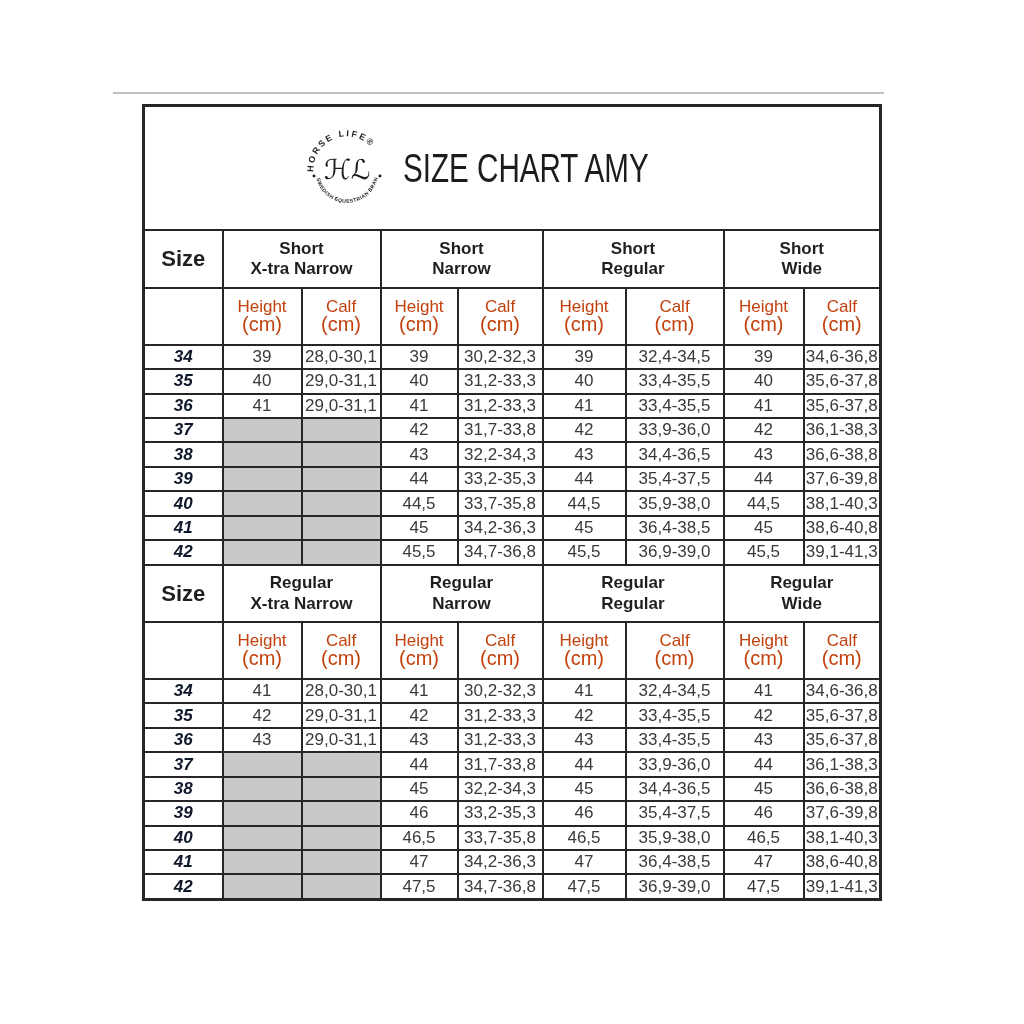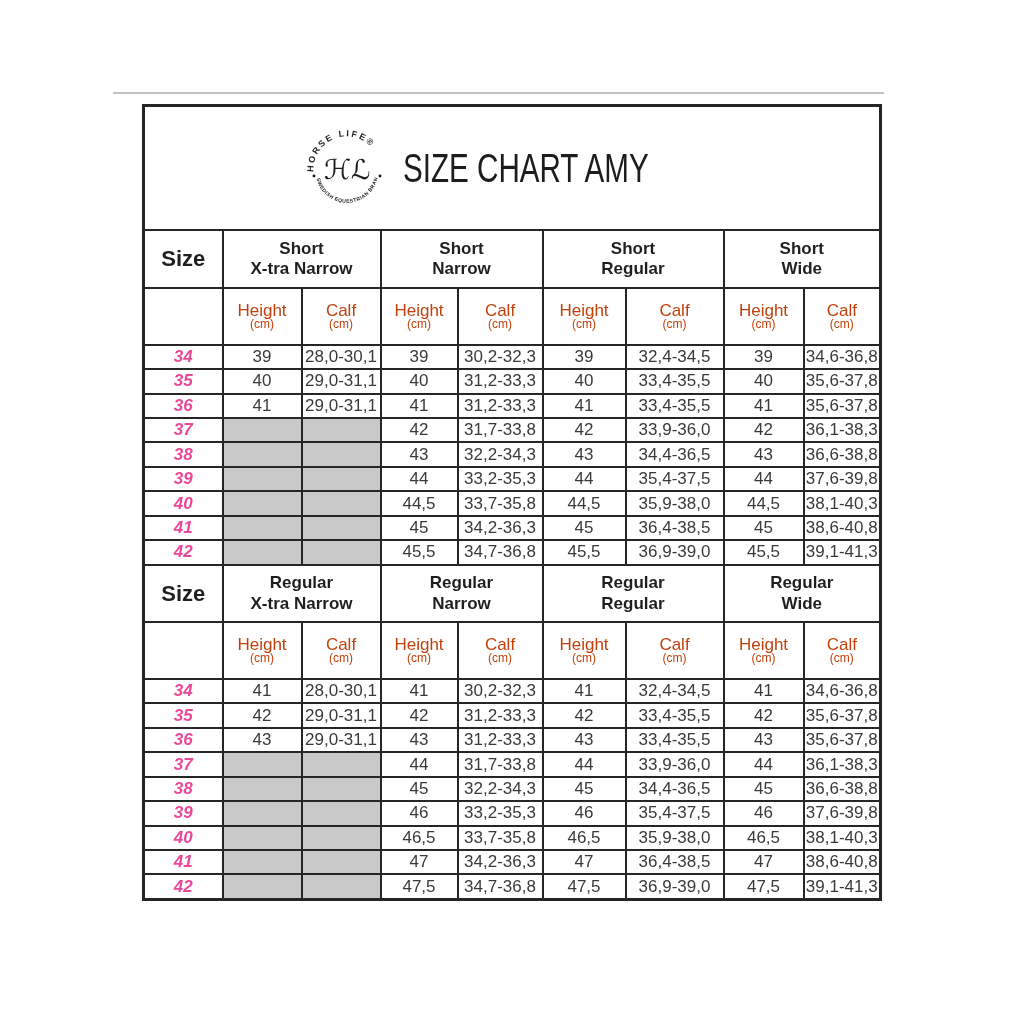--- a/index.html
+++ b/index.html
@@ -55,23 +55,23 @@
   }
   tr.fit-row{height:52px;}
   td.size-head{
     font-weight:bold;font-style:normal;font-size:22px;
   }
   td.fit{font-weight:bold;font-size:17px;line-height:1.18;}
   td.fit span{display:block;}
   tr.sub-row{height:51px;}
   td.sub{font-size:17px;line-height:0.95;color:#c2410c;}
   td.sub span{display:block;}
-  td.sub .l2{font-size:12px;}
+  td.sub .l2{font-size:20px;}
   td.size-cell{
-    font-weight:bold;font-style:italic;font-size:17px;color:#ec4899;
+    font-weight:bold;font-style:italic;font-size:17px;color:#0f172a;
   }
   td.value-cell{font-size:17px;color:var(--value);}
   td.empty{background:var(--empty);}
   .logo-text{fill:#1d1d1d;}
 </style>
 </head>
 <body>
 
 <div class="top-hairline"></div>
 

